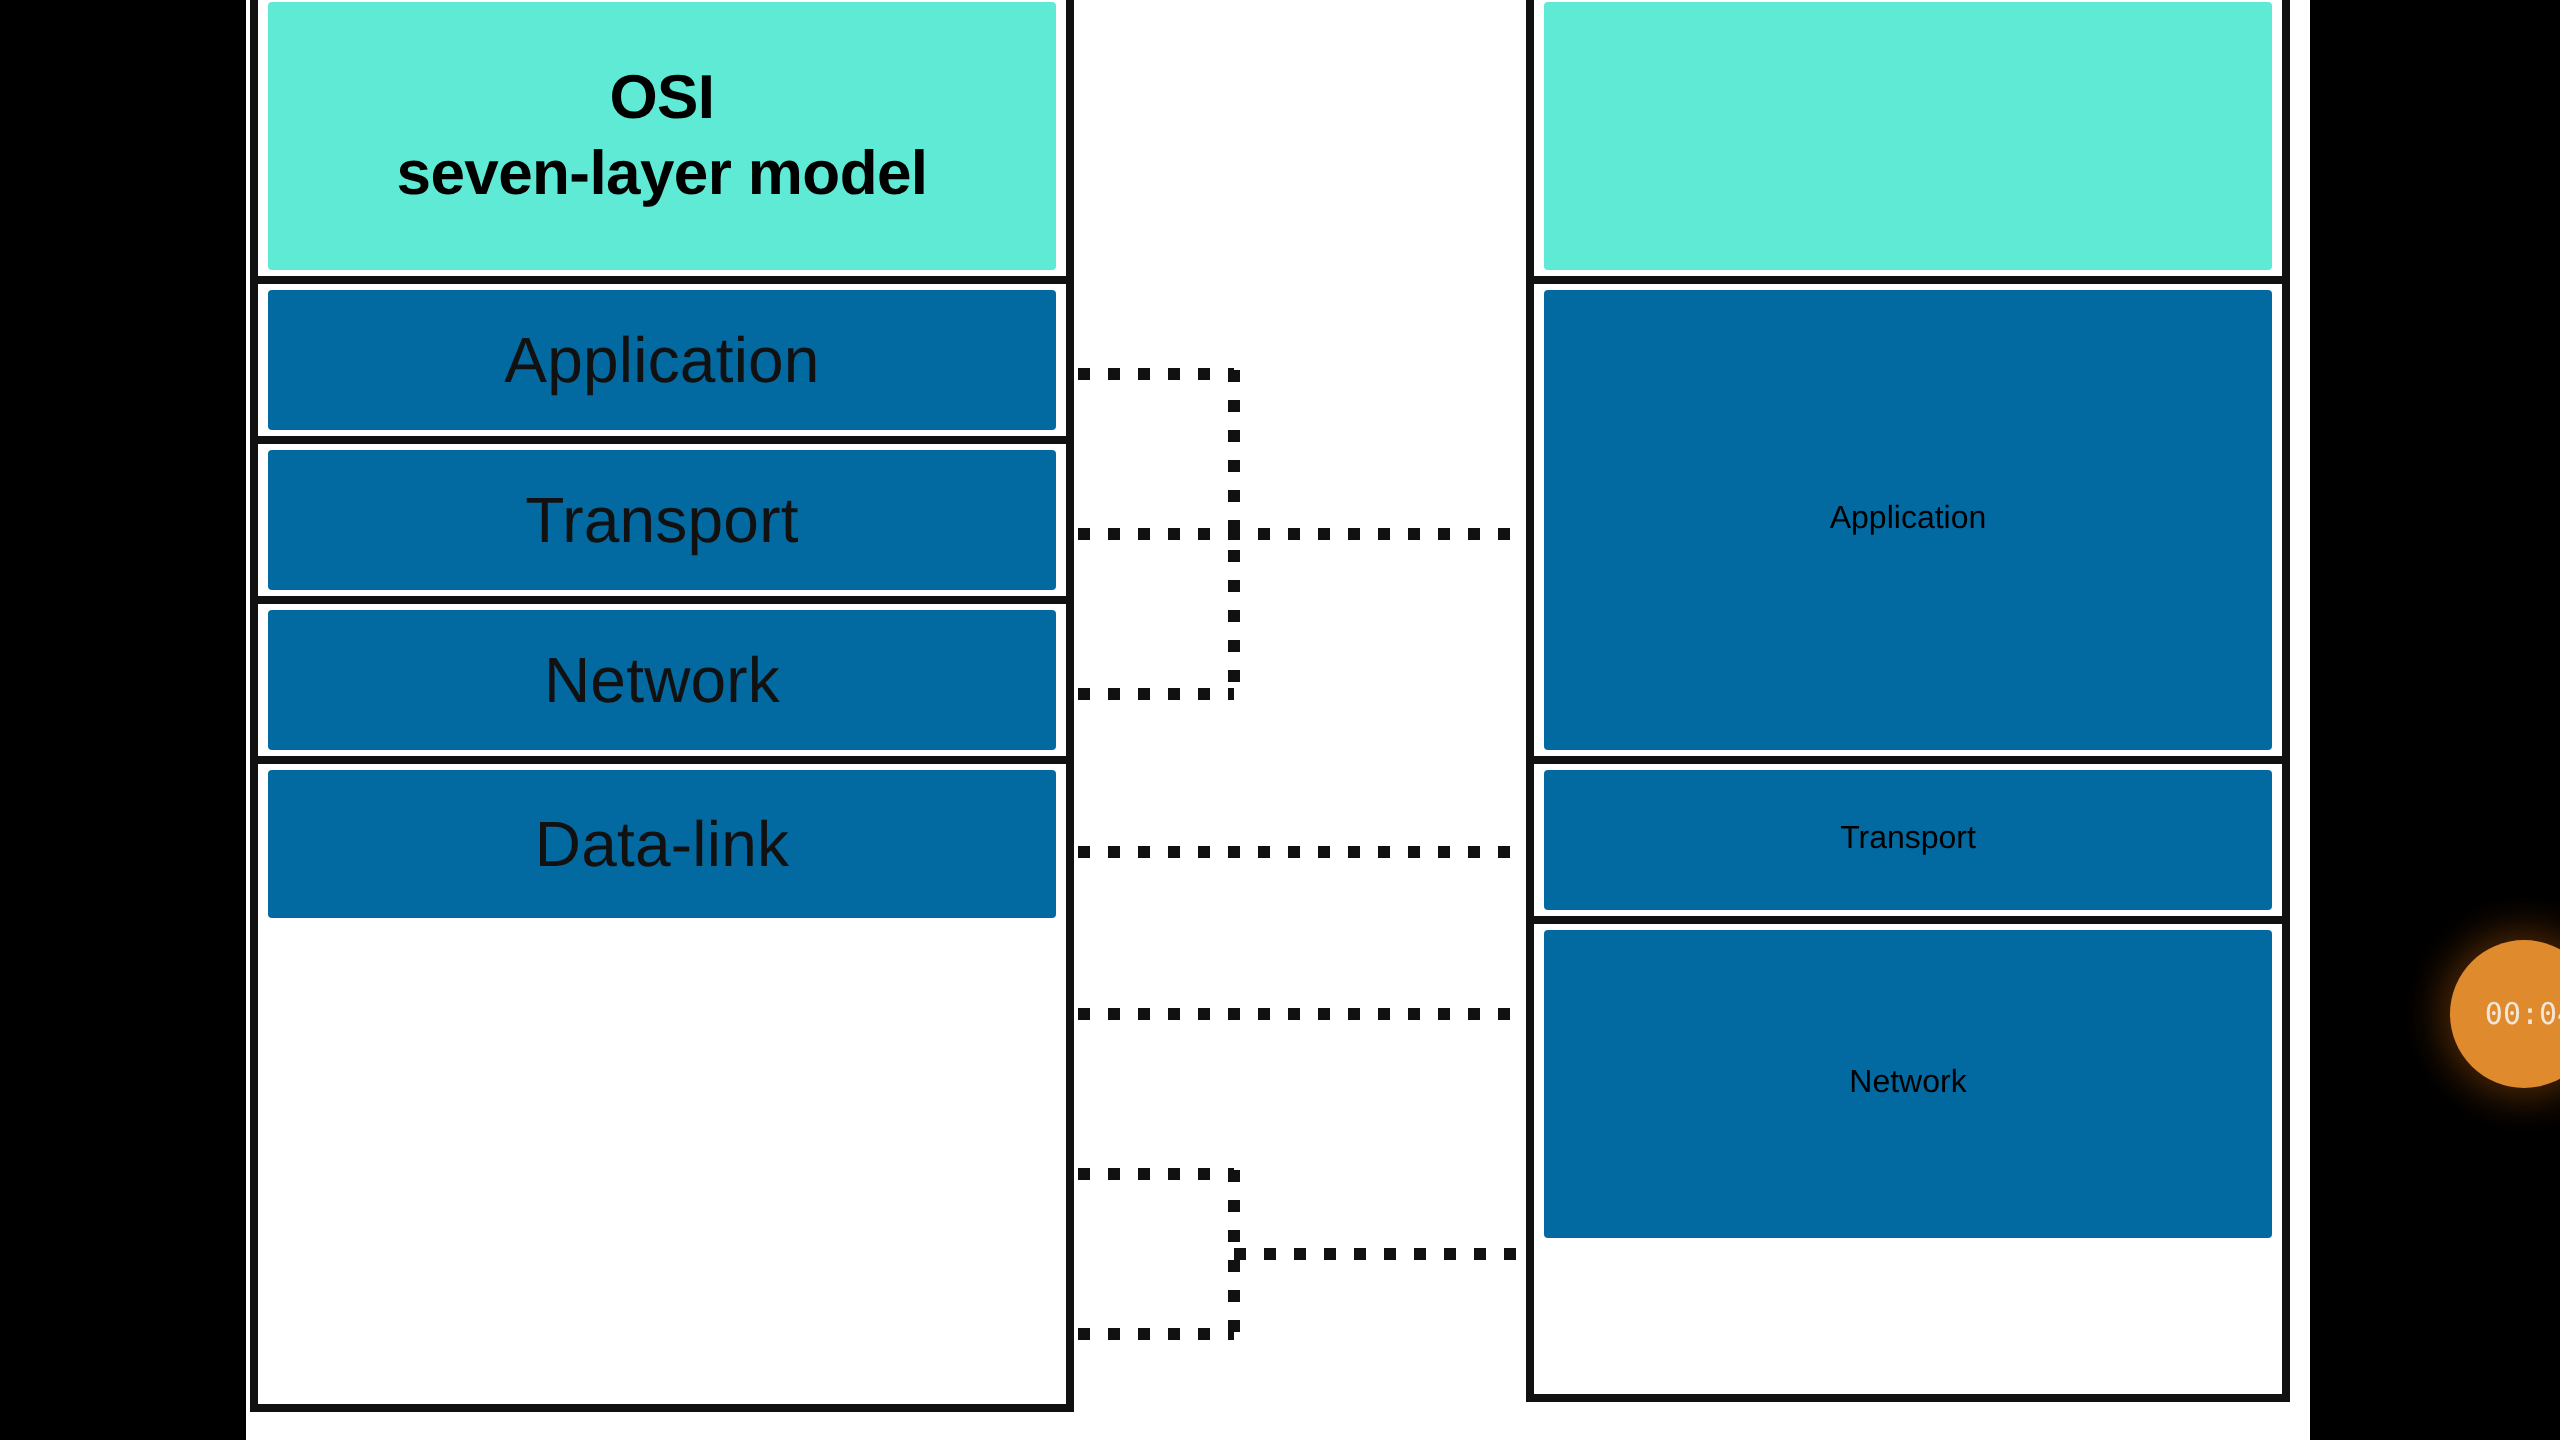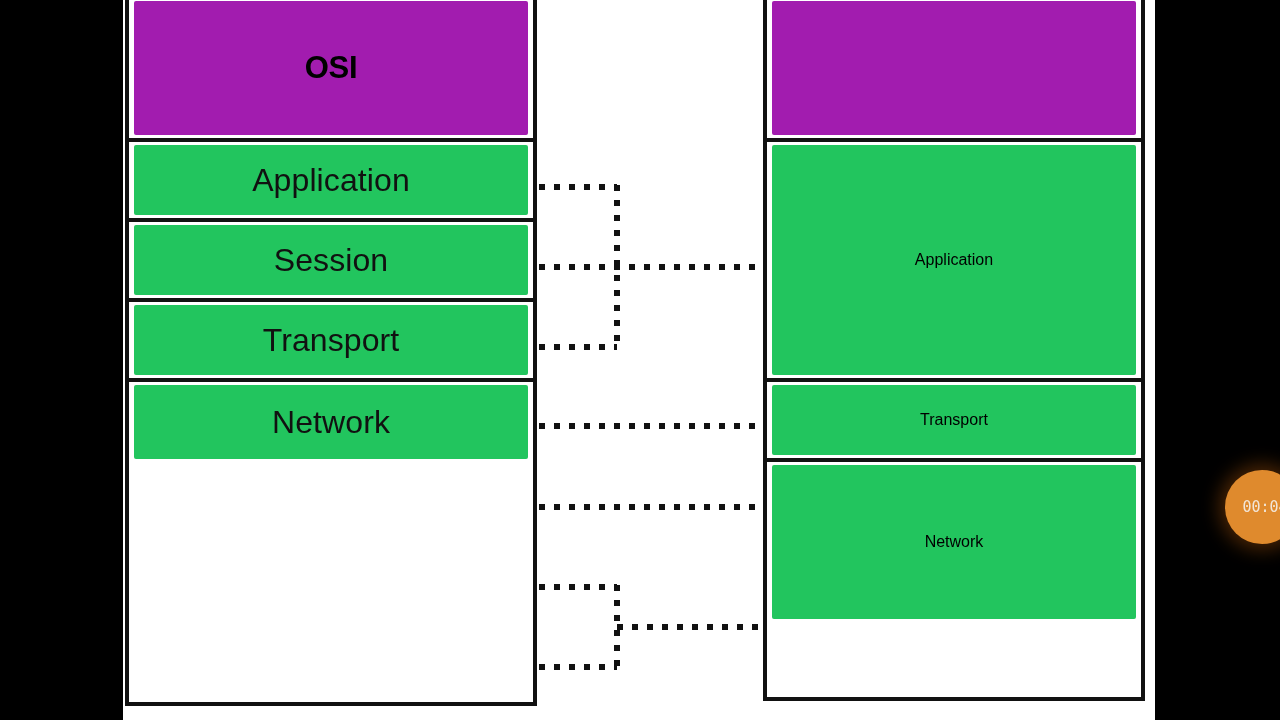--- a/index.html
+++ b/index.html
@@ -42,24 +42,24 @@
     background:#ffffff;
   }
   .cell:last-child{border-bottom:none;}
 
   .cell-inner{
     width:100%;
     height:100%;
     display:flex;
     align-items:center;
     justify-content:center;
-    background:#22c55e;
+    background:#0369a1;
     border-radius:2px;
   }
-  .header .cell-inner{ background:#a21caf; }
+  .header .cell-inner{ background:#5eead4; }
 
   .header{ flex:0 0 144px; }
   .header .label{
     font-weight:bold;
     font-size:31px;
     line-height:1.22;
     text-align:center;
     color:#000;
     letter-spacing:-0.3px;
   }
@@ -112,49 +112,50 @@
 <div id="stage">
 
   <div class="canvas"></div>
 
   <div class="column col-osi">
 
     <div class="cell header">
       <div class="cell-inner">
         <div class="label">
           <span class="l1">OSI</span>
+          <span class="l2">seven-layer model</span>
         </div>
       </div>
     </div>
 
     <div class="cell layer">
       <div class="cell-inner">
         <span class="label">Application</span>
       </div>
     </div>
 
 
-    <div class="cell layer">
-      <div class="cell-inner">
-        <span class="label">Session</span>
-      </div>
-    </div>
 
     <div class="cell layer">
       <div class="cell-inner">
         <span class="label">Transport</span>
       </div>
     </div>
 
     <div class="cell layer">
       <div class="cell-inner">
         <span class="label">Network</span>
       </div>
     </div>
 
+    <div class="cell layer">
+      <div class="cell-inner">
+        <span class="label">Data-link</span>
+      </div>
+    </div>
 
 
   </div>
 
   <div class="column col-tcp">
 
     <div class="cell header">
       <div class="cell-inner">
         <div class="label">
         </div>

